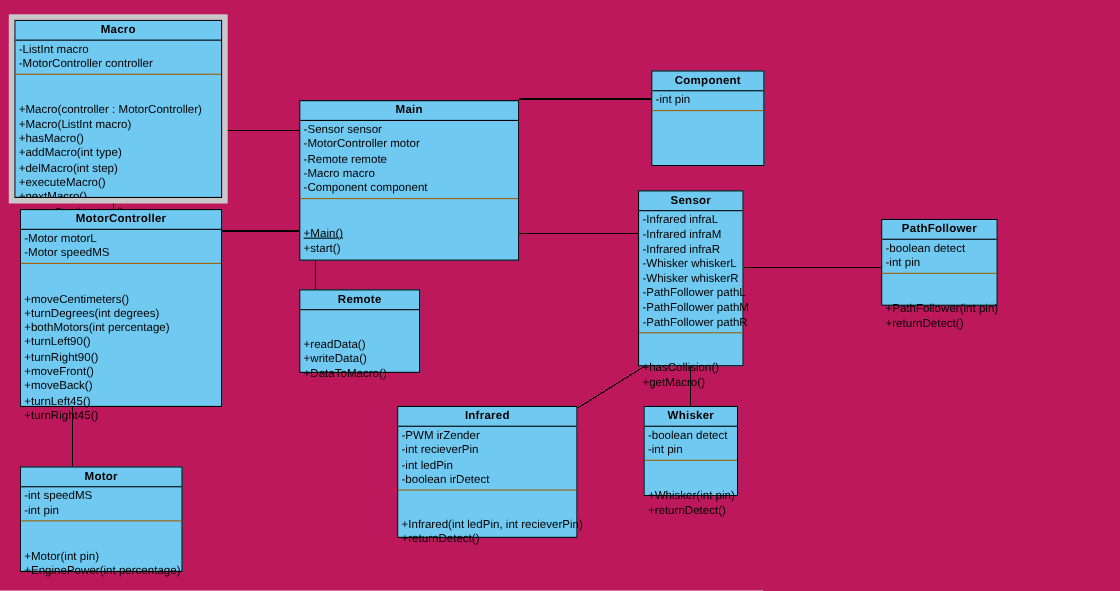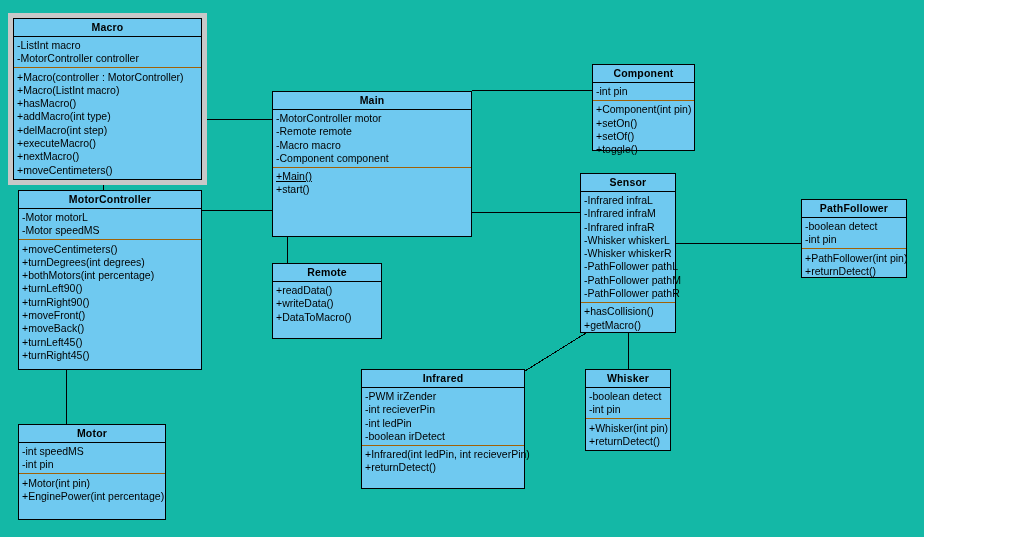--- a/index.html
+++ b/index.html
@@ -6,23 +6,23 @@
     margin: 0;
     padding: 0;
     background: #ffffff;
   }
   body {
     font-family: "Liberation Sans", sans-serif;
     -webkit-font-smoothing: none;
   }
   #canvas {
     position: relative;
-    width: 924px;
+    width: 1018px;
     height: 537px;
-    background: #14b8a6;
+    background: #be185d;
     overflow: hidden;
   }
   svg#edges {
     position: absolute;
     left: 0;
     top: 0;
     width: 1018px;
     height: 537px;
     pointer-events: none;
   }
@@ -47,20 +47,21 @@
     letter-spacing: 0.2px;
   }
   .cls-section {
     padding: 2px 1px 2px 2px;
   }
   .cls-section.attrs {
     border-bottom: 1px solid #a16207;
   }
   .cls-section.methods {
     border-bottom: none;
+    margin-top: 23px;
   }
   .member {
     white-space: nowrap;
     padding: 0.5px 0 0.5px 1px;
     font-size: 10.5px;
     line-height: 12.3px;
   }
   .member.static {
     text-decoration: underline;
   }
@@ -124,20 +125,21 @@
           <div class="member">-int pin</div>
         </div>
         <div class="cls-section methods">
           <div class="member">+Motor(int pin)</div>
           <div class="member">+EnginePower(int percentage)</div>
         </div>
       </div>
       <div class="uml-class" style="left: 272px; top: 91px; width: 200px; height: 146px;">
         <div class="cls-name">Main</div>
         <div class="cls-section attrs">
+          <div class="member">-Sensor sensor</div>
           <div class="member">-MotorController motor</div>
           <div class="member">-Remote remote</div>
           <div class="member">-Macro macro</div>
           <div class="member">-Component component</div>
         </div>
         <div class="cls-section methods">
           <div class="member static">+Main()</div>
           <div class="member">+start()</div>
         </div>
       </div>
@@ -146,26 +148,20 @@
         <div class="cls-section methods">
           <div class="member">+readData()</div>
           <div class="member">+writeData()</div>
           <div class="member">+DataToMacro()</div>
         </div>
       </div>
       <div class="uml-class" style="left: 592px; top: 64px; width: 103px; height: 87px;">
         <div class="cls-name">Component</div>
         <div class="cls-section attrs">
           <div class="member">-int pin</div>
-        </div>
-        <div class="cls-section methods">
-          <div class="member">+Component(int pin)</div>
-          <div class="member">+setOn()</div>
-          <div class="member">+setOf()</div>
-          <div class="member">+toggle()</div>
         </div>
       </div>
       <div class="uml-class" style="left: 580px; top: 173px; width: 96px; height: 160px;">
         <div class="cls-name">Sensor</div>
         <div class="cls-section attrs">
           <div class="member">-Infrared infraL</div>
           <div class="member">-Infrared infraM</div>
           <div class="member">-Infrared infraR</div>
           <div class="member">-Whisker whiskerL</div>
           <div class="member">-Whisker whiskerR</div>

